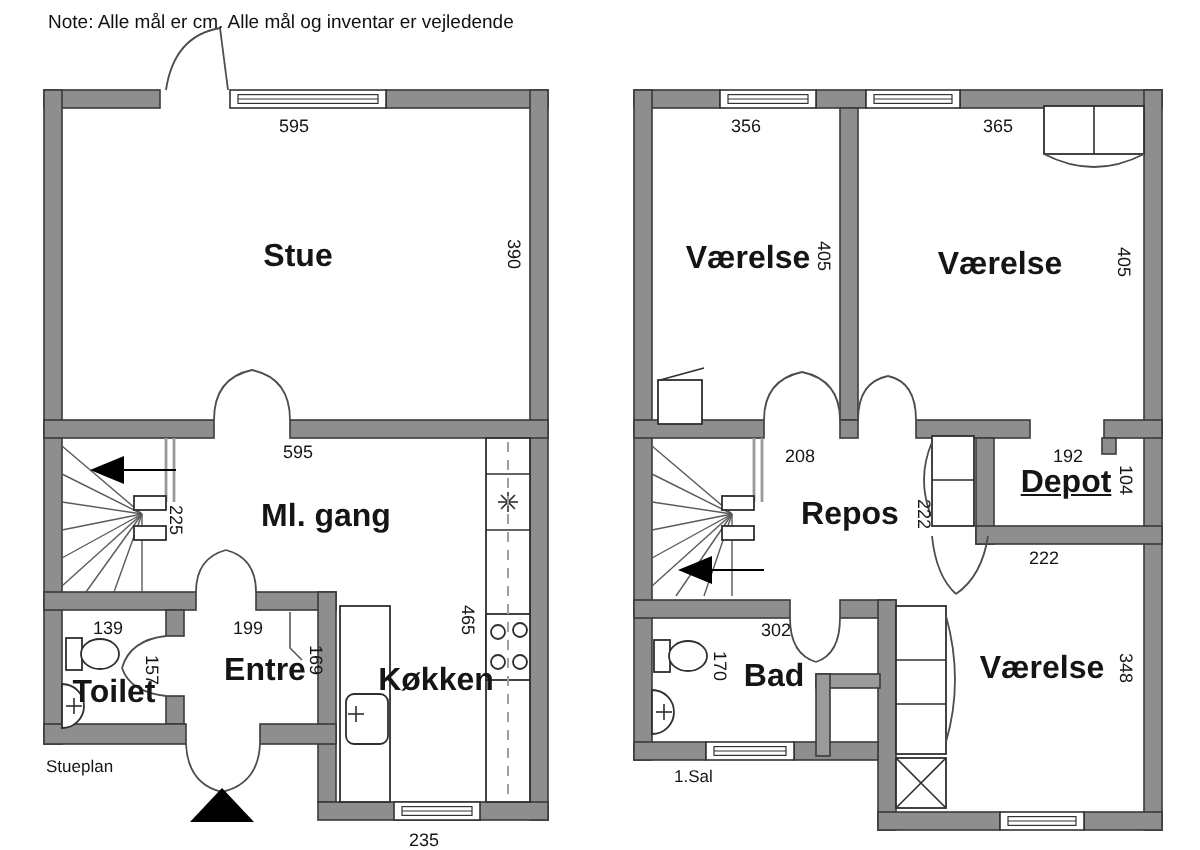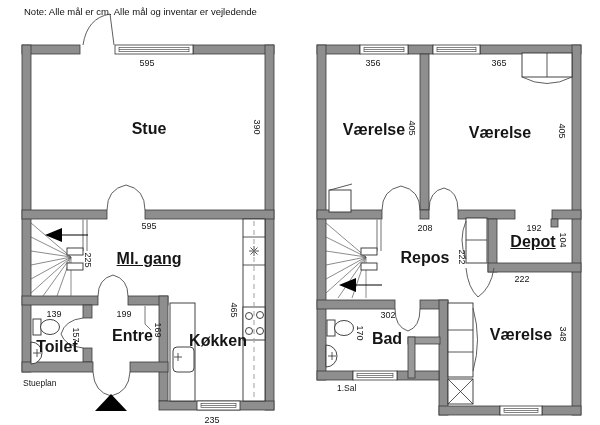--- a/index.html
+++ b/index.html
@@ -257,40 +257,40 @@
     </g>
   </g>
 </svg>
 
 <div class="note">Note: Alle mål er cm. Alle mål og inventar er vejledende</div>
 
 <div class="lbl" style="left:147px;top:63px;">595</div>
 <div class="lbl room" style="left:149px;top:129px;">Stue</div>
 <div class="lbl vert" style="left:257px;top:127px;">390</div>
 <div class="lbl" style="left:149px;top:226px;">595</div>
-<div class="lbl room" style="left:149px;top:259px;text-decoration:underline;">Ml. gang</div>
+<div class="lbl room" style="left:163px;top:259px;">Ml. gang</div>
 <div class="lbl vert" style="left:88px;top:260px;">225</div>
 <div class="lbl" style="left:54px;top:314px;">139</div>
 <div class="lbl" style="left:124px;top:314px;">199</div>
 <div class="lbl vert" style="left:76px;top:335px;">157</div>
 <div class="lbl vert" style="left:158px;top:330px;">169</div>
 <div class="lbl room" style="left:57px;top:347px;">Toilet</div>
 <div class="lbl room" style="left:126px;top:336px;padding-left:13px;">Entre</div>
 <div class="lbl room" style="left:218px;top:341px;">Køkken</div>
 <div class="lbl vert" style="left:234px;top:310px;">465</div>
 <div class="lbl" style="left:212px;top:392px;margin-top:28px;">235</div>
 <div class="corner" style="left:23px;top:378px;">Stueplan</div>
 
 <div class="lbl" style="left:373px;top:63px;">356</div>
 <div class="lbl" style="left:499px;top:63px;">365</div>
 <div class="lbl room" style="left:374px;top:130px;">Værelse</div>
 <div class="lbl vert" style="left:412px;top:128px;">405</div>
 <div class="lbl room" style="left:500px;top:133px;">Værelse</div>
 <div class="lbl vert" style="left:562px;top:131px;">405</div>
-<div class="lbl" style="left:425px;top:228px;">208</div>
+<div class="lbl" style="left:400px;top:228px;">208</div>
 <div class="lbl room" style="left:425px;top:258px;">Repos</div>
 <div class="lbl vert" style="left:462px;top:257px;">222</div>
 <div class="lbl" style="left:534px;top:228px;">192</div>
 <div class="lbl room" style="left:533px;top:242px;text-decoration:underline;">Depot</div>
 <div class="lbl vert" style="left:563px;top:240px;">104</div>
 <div class="lbl" style="left:522px;top:279px;">222</div>
 <div class="lbl" style="left:388px;top:315px;">302</div>
 <div class="lbl room" style="left:387px;top:339px;">Bad</div>
 <div class="lbl vert" style="left:360px;top:333px;">170</div>
 <div class="lbl room" style="left:521px;top:335px;">Værelse</div>

